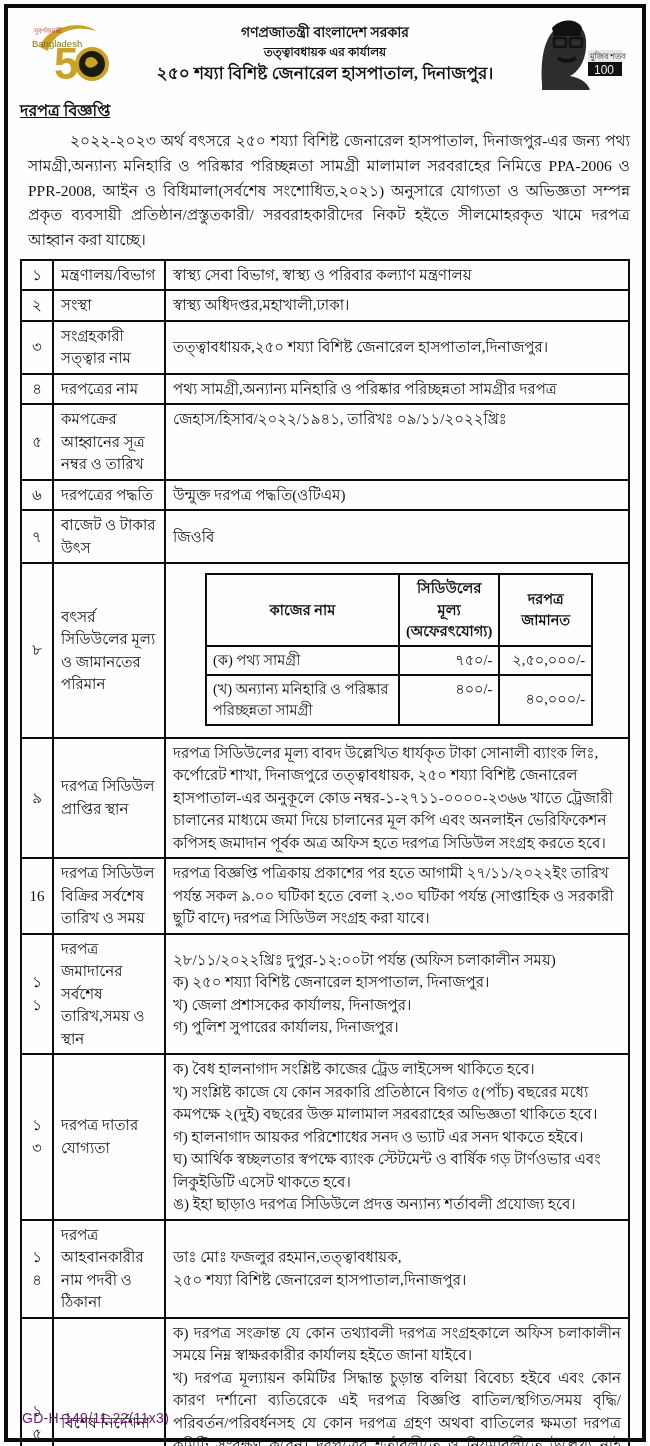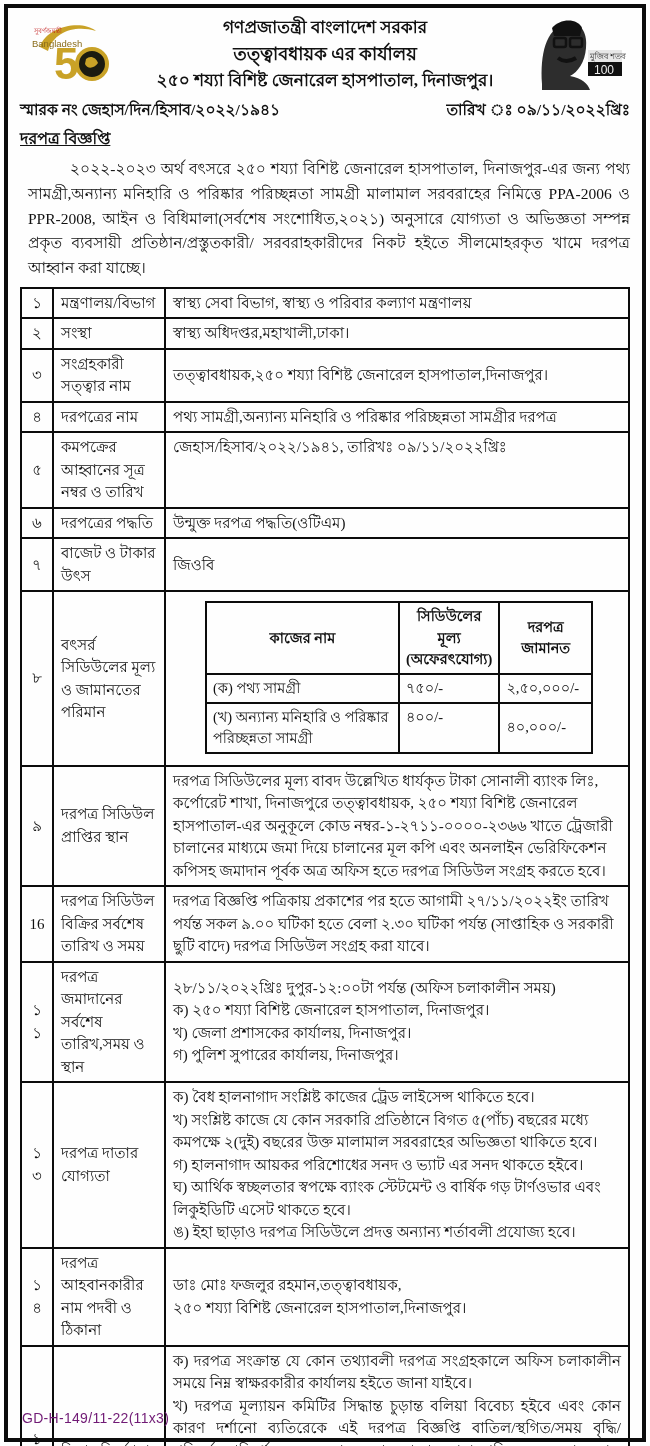--- a/index.html
+++ b/index.html
@@ -19,22 +19,22 @@
     background:#fefefe;
   }
   
   .header{
     display:grid;
     grid-template-columns:104px 1fr 104px;
     align-items:center;
     min-height:84px;
   }
   .header-center{text-align:center;line-height:1.5;}
-  .h-line1{font-size:17px;font-weight:700;}
-  .h-line2{font-size:18px;font-weight:700;}
+  .h-line1{font-size:14px;font-weight:700;}
+  .h-line2{font-size:12px;font-weight:700;}
   .h-line3{font-size:17px;font-weight:700;}
   .logo-box{display:flex;align-items:flex-end;justify-content:center;}
   .memo-row{
     display:flex;justify-content:space-between;
     font-size:15.5px;font-weight:700;
     margin:2px 0 2px 0;
   }
   .doc-title{
     text-align:left;font-size:16px;font-weight:700;
     text-decoration:underline;
@@ -71,21 +71,21 @@
     margin:6px 0 8px 32px;
   }
   table.nested th, table.nested td{
     border:2px solid #0c0c0c;
     font-size:14.5px;
     line-height:1.45;
     padding:3px 6px;
     font-weight:400;
   }
   table.nested th{font-weight:700;text-align:center;vertical-align:middle;}
-  table.nested td.num{text-align:left;vertical-align:middle;}
+  table.nested td.num{text-align:right;vertical-align:middle;}
   table.nested col.c1{width:50%;}
   table.nested col.c2{width:26%;}
   table.nested col.c3{width:24%;}
   .footer-code{
     position:absolute;left:14px;bottom:12px;
     font-family:"Liberation Sans", sans-serif;
     font-size:14px;color:#701a75;letter-spacing:.3px;margin-top:44px;
   }
   
   .bd50-tag{font-size:6.5px;fill:#c01818;}
@@ -120,24 +120,20 @@
         <rect x="40" y="24" width="12" height="9" rx="2" fill="none" stroke="#111" stroke-width="2.5"></rect>
         <path d="M28 44 Q 36 50 46 44" stroke="#111" stroke-width="4" fill="none"></path>
         <rect x="58" y="36" width="34" height="12" fill="#e8e8e8"></rect>
         <text x="60" y="45" font-size="8" fill="#222">মুজিব শতবর্ষ</text>
         <rect x="58" y="48" width="34" height="14" fill="#111"></rect>
         <text x="64" y="60" font-size="12" fill="#efefef" font-family="Liberation Sans, sans-serif">100</text>
       </svg>
     </div>
   </div>
 
-  <div class="memo-row">
-    <span>স্মারক নং জেহাস/দিন/হিসাব/২০২২/১৯৪১</span>
-    <span>তারিখ ঃ ০৯/১১/২০২২খ্রিঃ</span>
-  </div>
 
   <div class="doc-title">দরপত্র বিজ্ঞপ্তি</div>
 
   <p class="intro">২০২২-২০২৩ অর্থ বৎসরে ২৫০ শয্যা বিশিষ্ট জেনারেল হাসপাতাল, দিনাজপুর-এর জন্য পথ্য সামগ্রী,অন্যান্য মনিহারি ও পরিষ্কার পরিচ্ছন্নতা সামগ্রী মালামাল সরবরাহের নিমিত্তে PPA-2006 ও PPR-2008, আইন ও বিধিমালা(সর্বশেষ সংশোধিত,২০২১) অনুসারে যোগ্যতা ও অভিজ্ঞতা সম্পন্ন প্রকৃত ব্যবসায়ী প্রতিষ্ঠান/প্রস্তুতকারী/ সরবরাহকারীদের নিকট হইতে সীলমোহরকৃত খামে দরপত্র আহ্বান করা যাচ্ছে।</p>
 
   <table class="main">
     <colgroup>
         <col style="width:32px">
         <col style="width:112px">
         <col>

